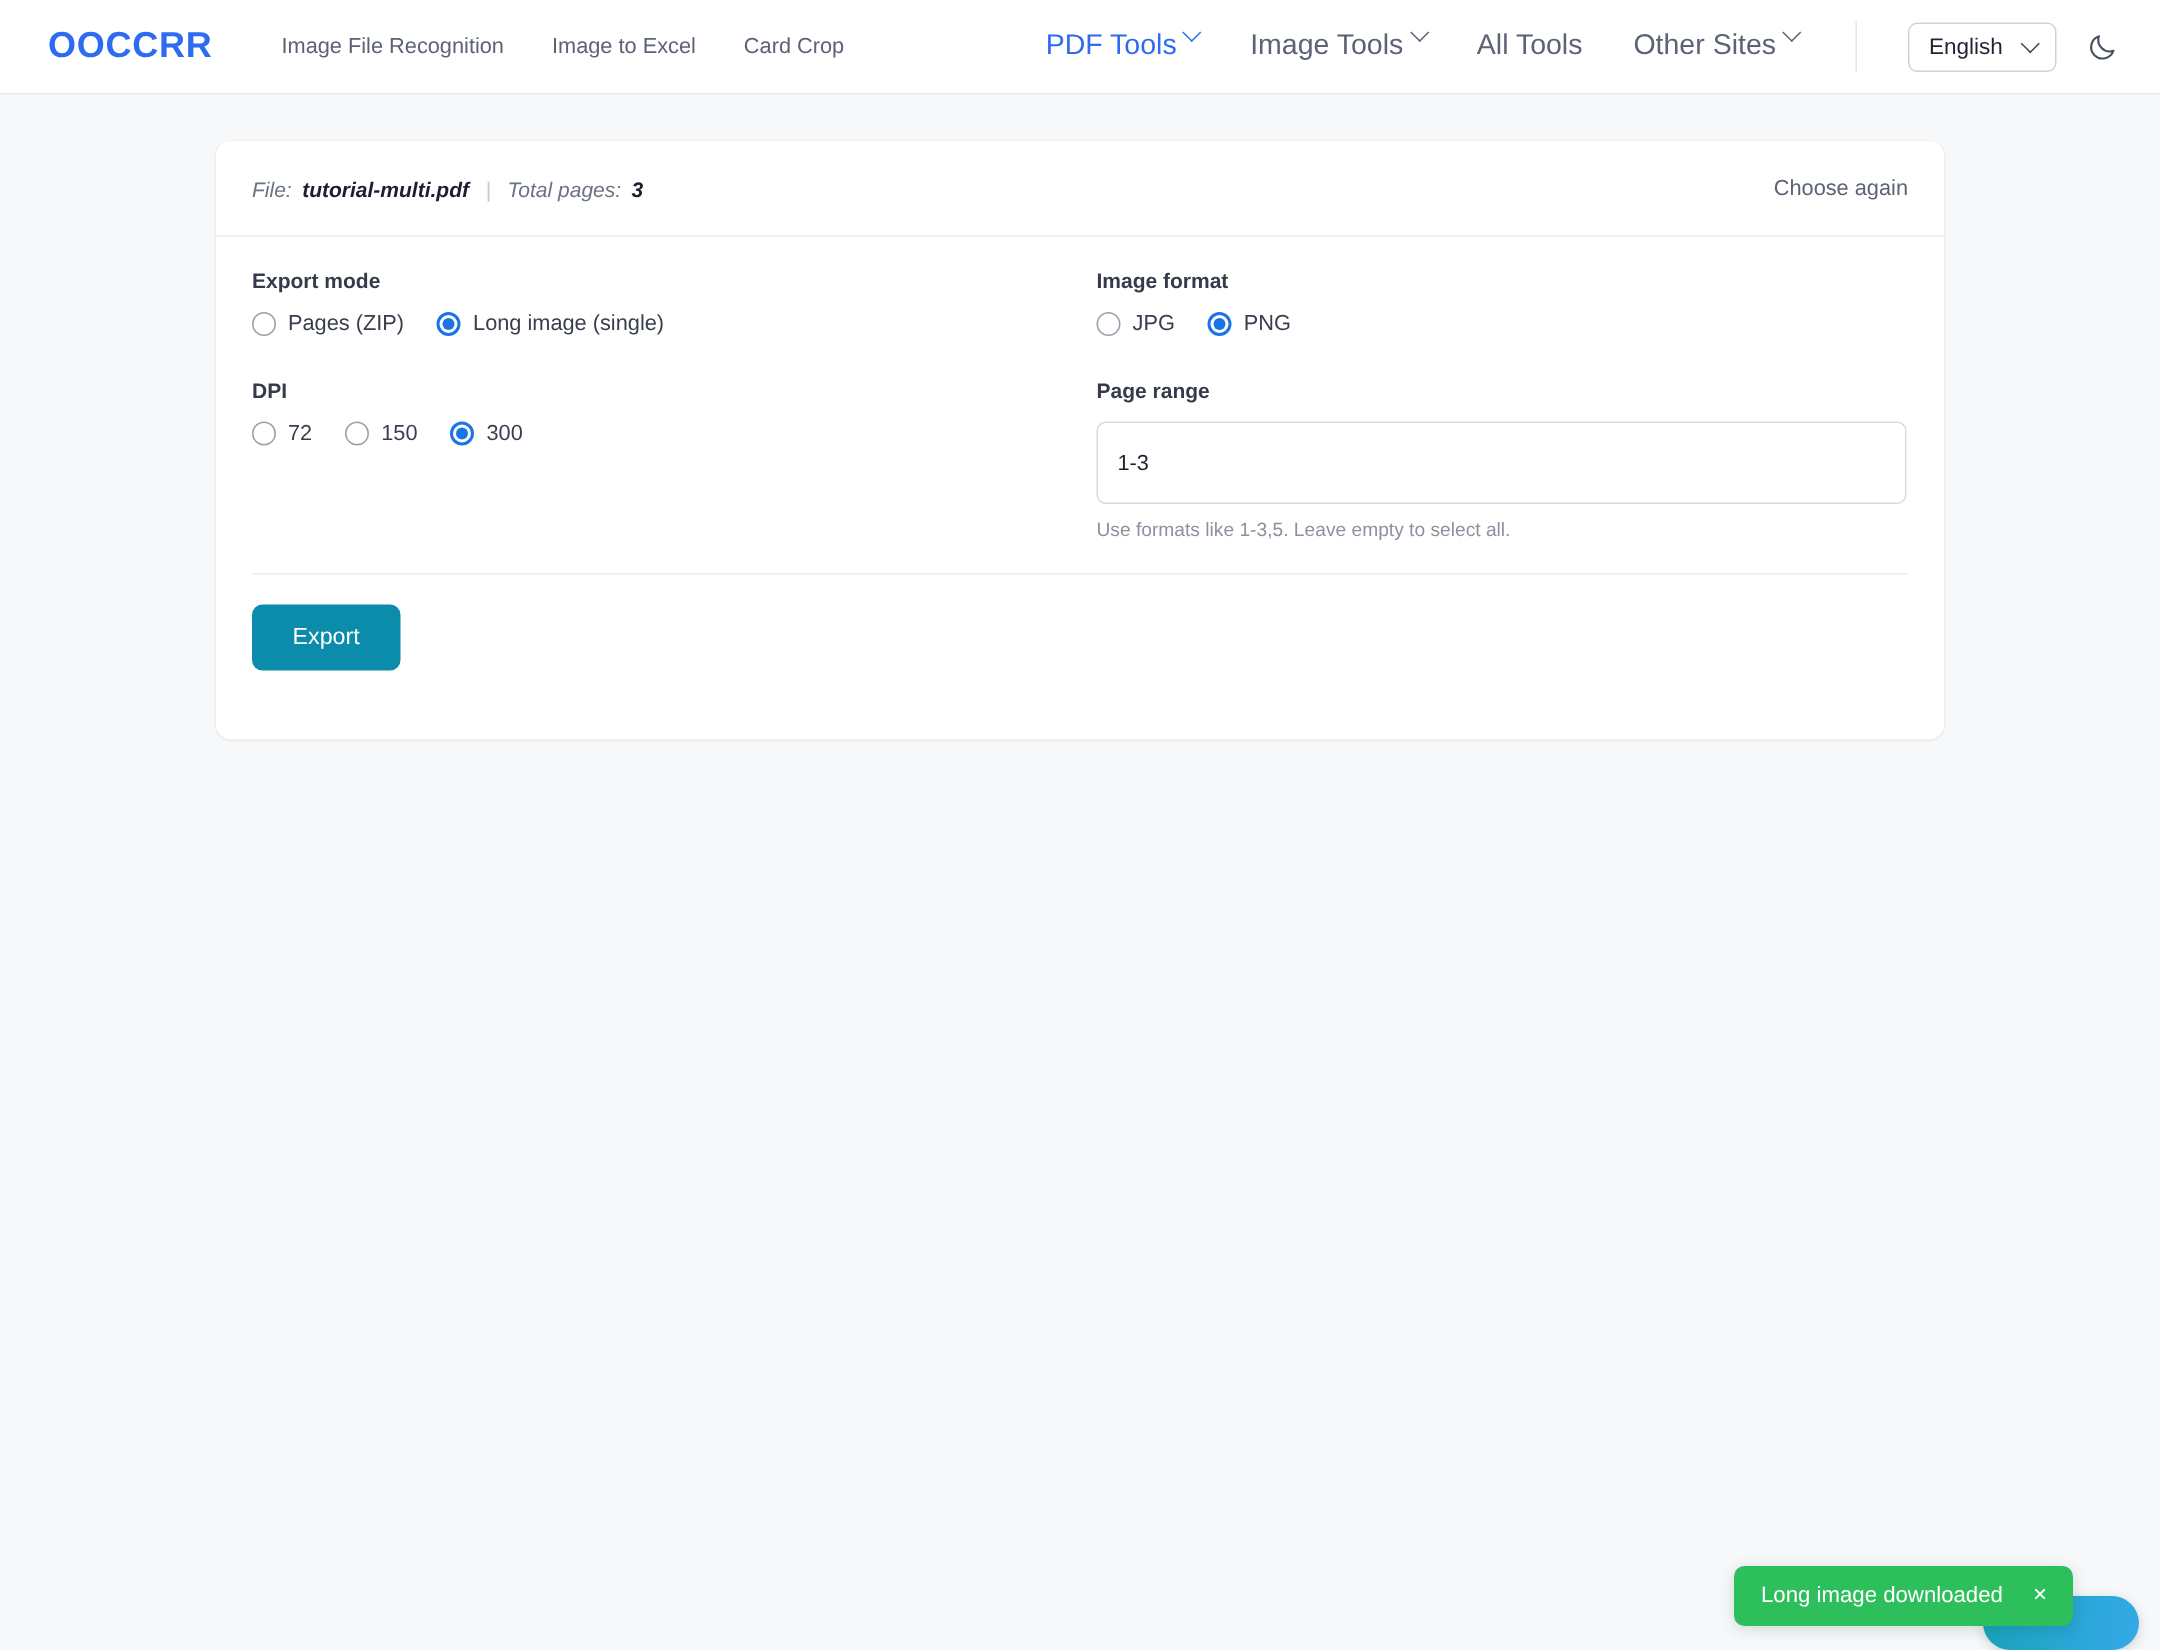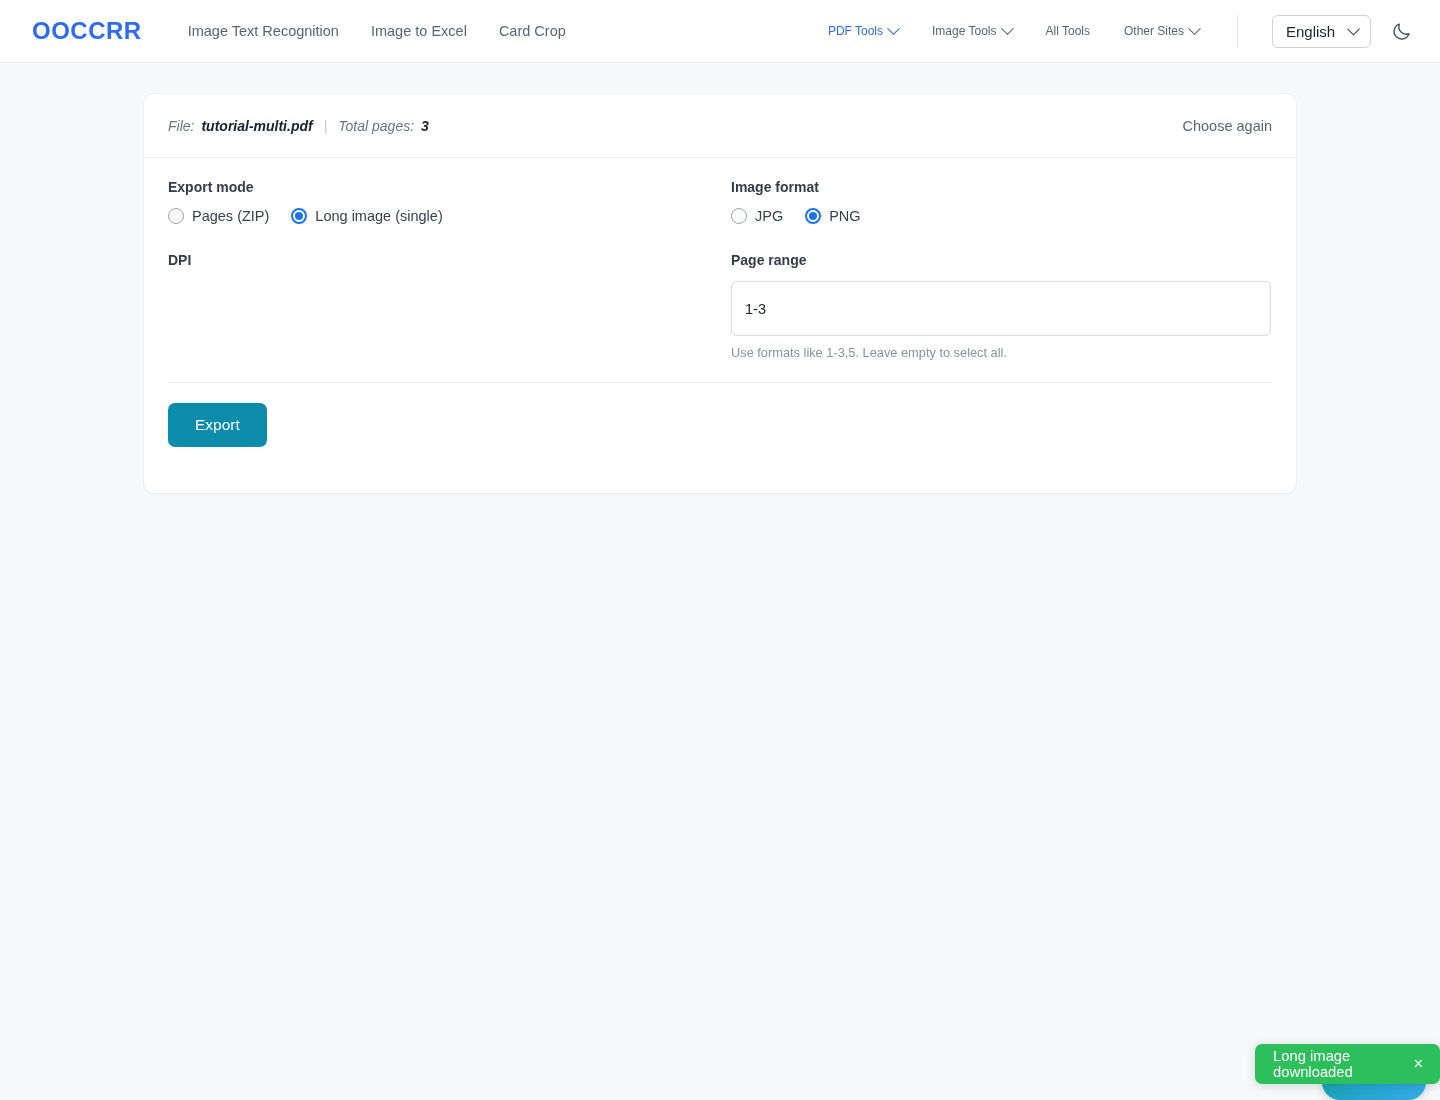--- a/index.html
+++ b/index.html
@@ -38,23 +38,23 @@
   }
   .nav-right {
     display: flex;
     align-items: center;
     gap: 34px;
     margin-left: auto;
     position: relative;
   }
   .nav-item {
     display: flex;
-    align-items: center;
+    align-items: flex-start;
     gap: 6px;
-    font-size: 12px;
+    font-size: 19px;
     color: #5c6374;
     white-space: nowrap;
     cursor: pointer;
   }
   .nav-item.active { color: #2f6bf0; }
   .chev {
     display: inline-block;
     width: 9px; height: 9px;
     border-right: 1.6px solid currentColor;
     border-bottom: 1.6px solid currentColor;
@@ -212,21 +212,21 @@
     left: 1322px;
     top: 1064px;
     width: 104px;
     height: 36px;
     border-radius: 20px;
     background: linear-gradient(100deg, #18a3b8 0%, #2aa7d8 60%, #35a9e6 100%);
     box-shadow: 0 2px 8px rgba(20,40,60,0.18);
   }
   .toast {
     position: absolute;
-    left: 1255px;
+    left: 1156px;
     top: 1044px;
     height: 40px;
     display: flex;
     align-items: center;
     gap: 18px;
     background: #2dbf5c;
     color: #ffffff;
     border-radius: 7px;
     padding: 0 15px 0 18px;
     font-size: 14.8px;
@@ -246,21 +246,21 @@
 </style>
 </head>
 <body>
 
 <div class="stage">
 
   <div class="header">
     <div class="brand">OOCCRR</div>
 
     <div class="nav-left">
-      <span class="nav-link">Image Text Recognition</span>
+      <span class="nav-link">Image File Recognition</span>
       <span class="nav-link">Image to Excel</span>
       <span class="nav-link">Card Crop</span>
     </div>
 
     <div class="nav-right">
       <span class="nav-item active">
         <span>PDF Tools</span>
         <i class="chev"></i>
       </span>
       <span class="nav-item">
@@ -331,20 +331,34 @@
               </label>
               <label class="radio-opt">
                 <span class="radio on"></span>
                 <span>PNG</span>
               </label>
             </div>
           </div>
 
           <div class="block tight">
             <div class="field-label">DPI</div>
+            <div class="radio-row">
+              <label class="radio-opt">
+                <span class="radio"></span>
+                <span>72</span>
+              </label>
+              <label class="radio-opt">
+                <span class="radio"></span>
+                <span>150</span>
+              </label>
+              <label class="radio-opt">
+                <span class="radio on"></span>
+                <span>300</span>
+              </label>
+            </div>
           </div>
 
           <div class="block tight">
             <div class="field-label">Page range</div>
             <input class="text-input" type="text" value="1-3" style="">
             <div class="hint">Use formats like 1-3,5. Leave empty to select all.</div>
           </div>
 
         </div>
 

